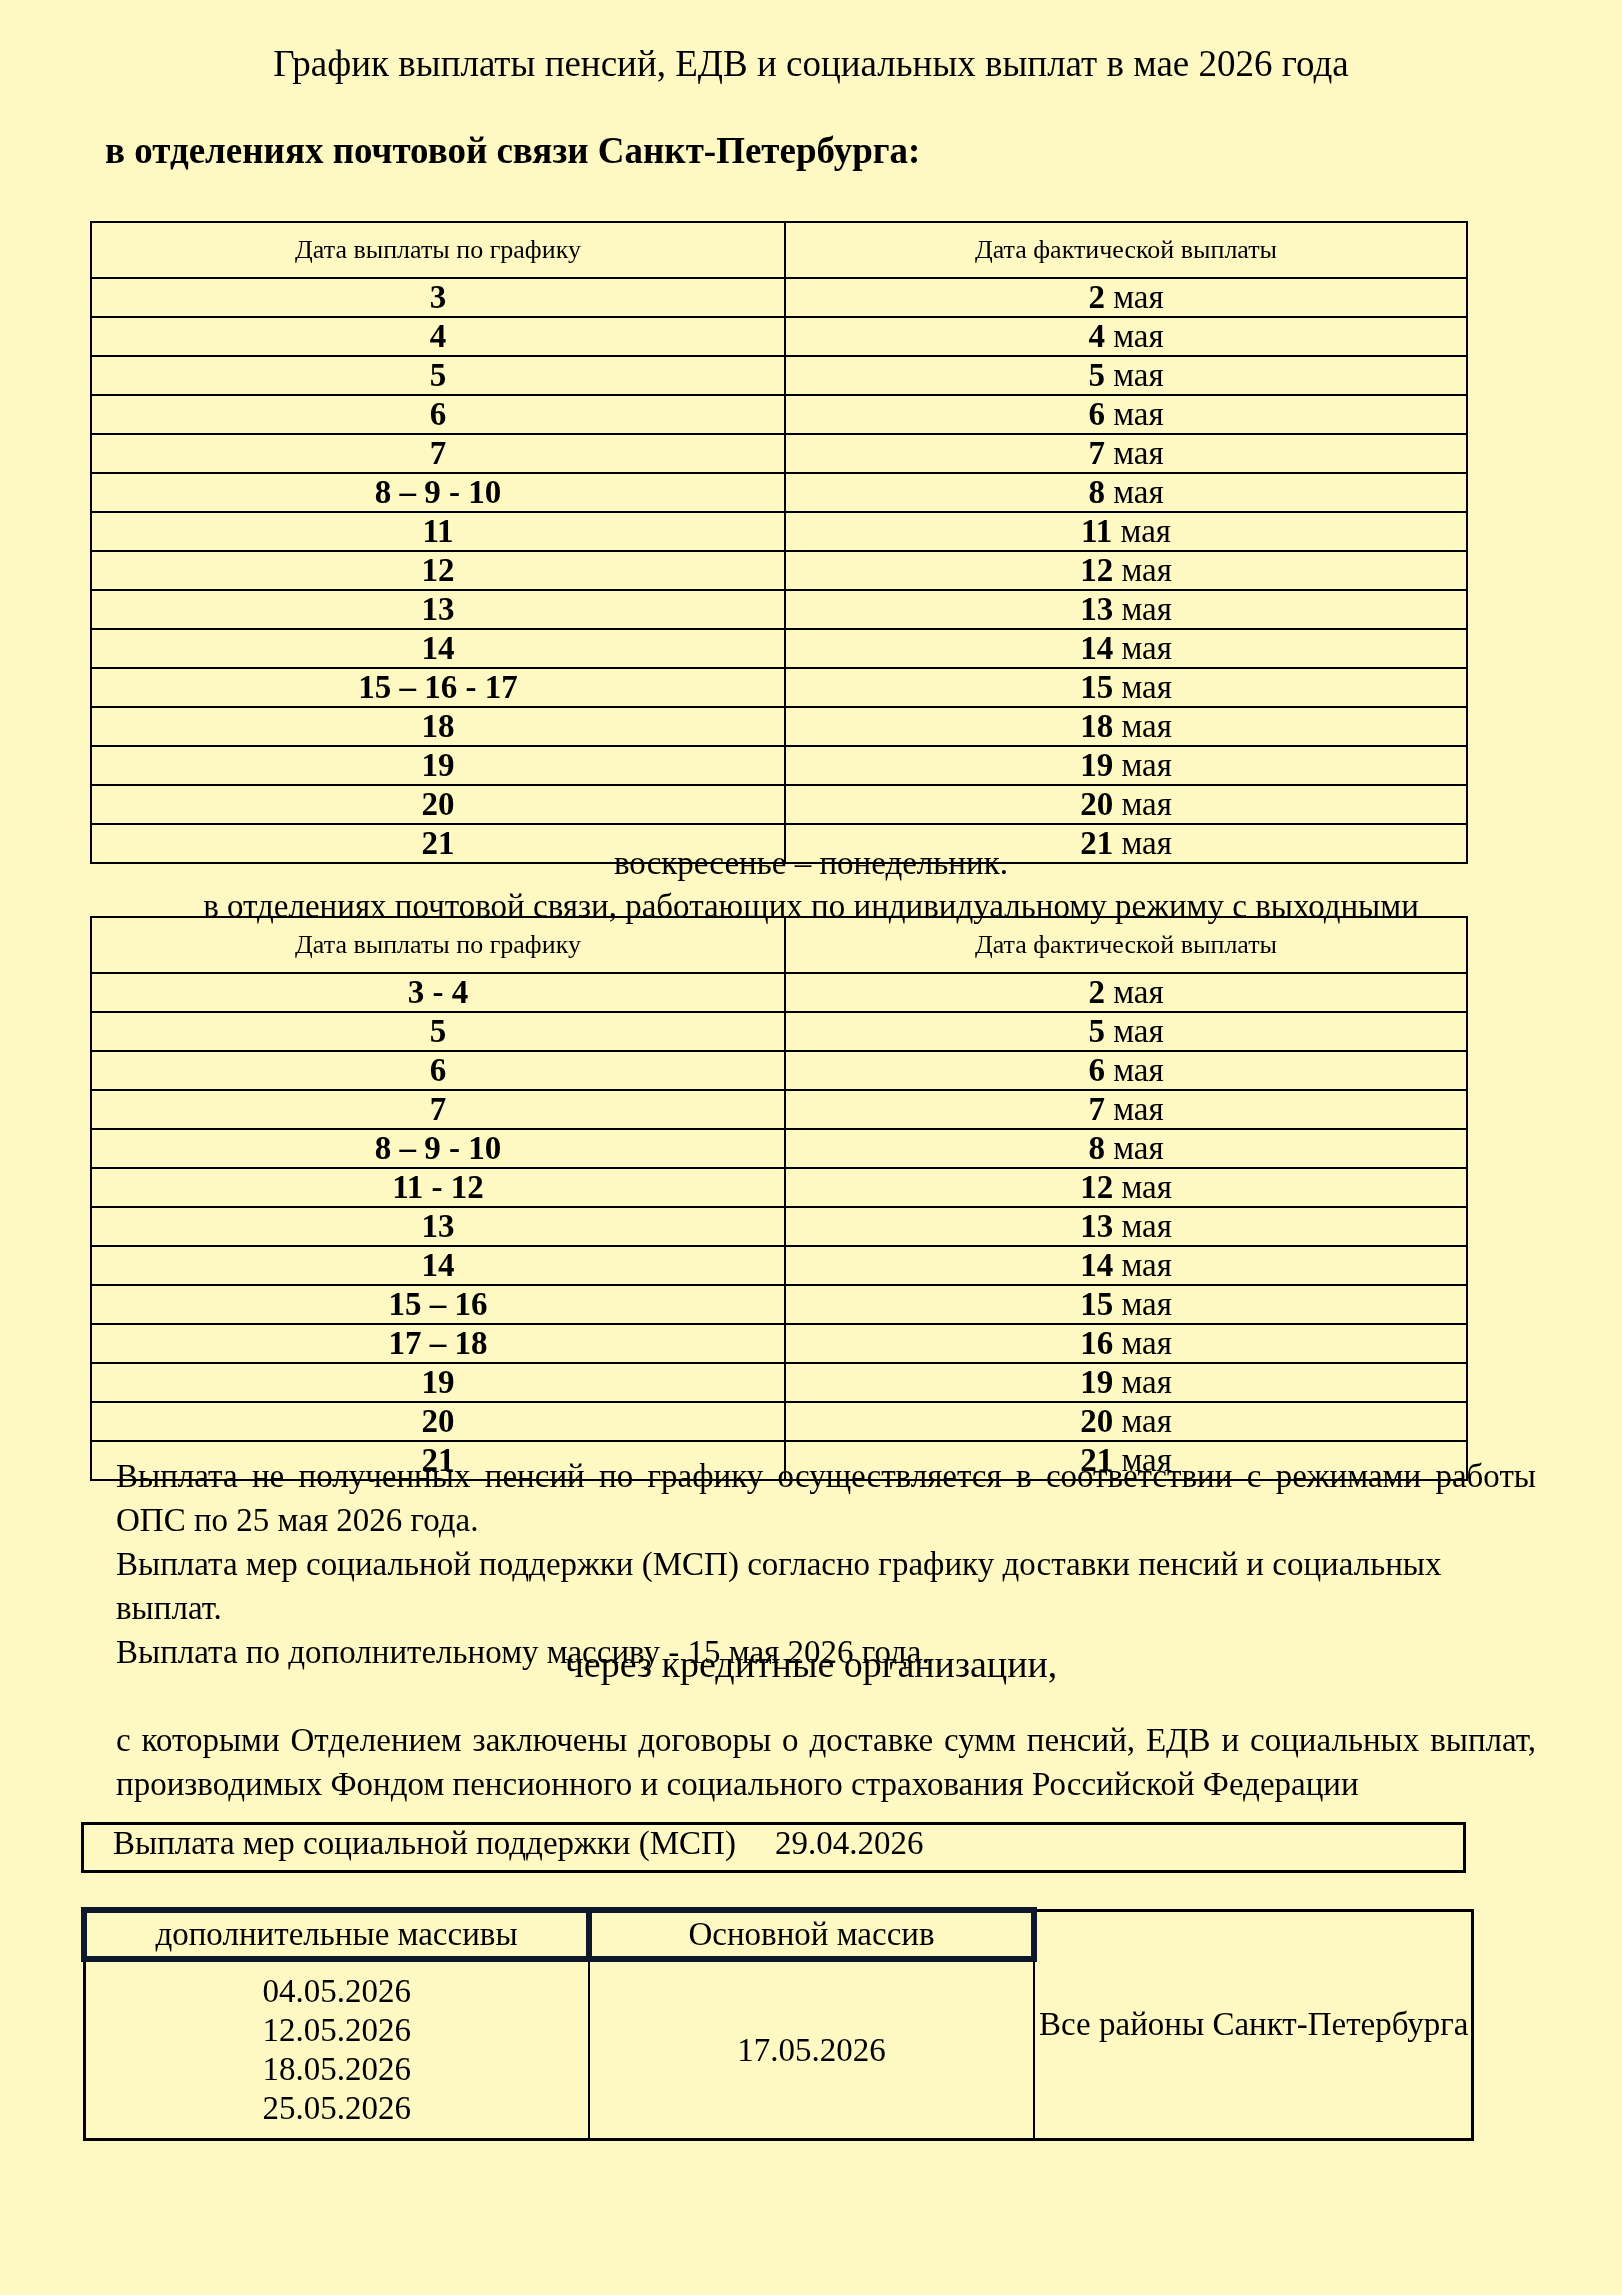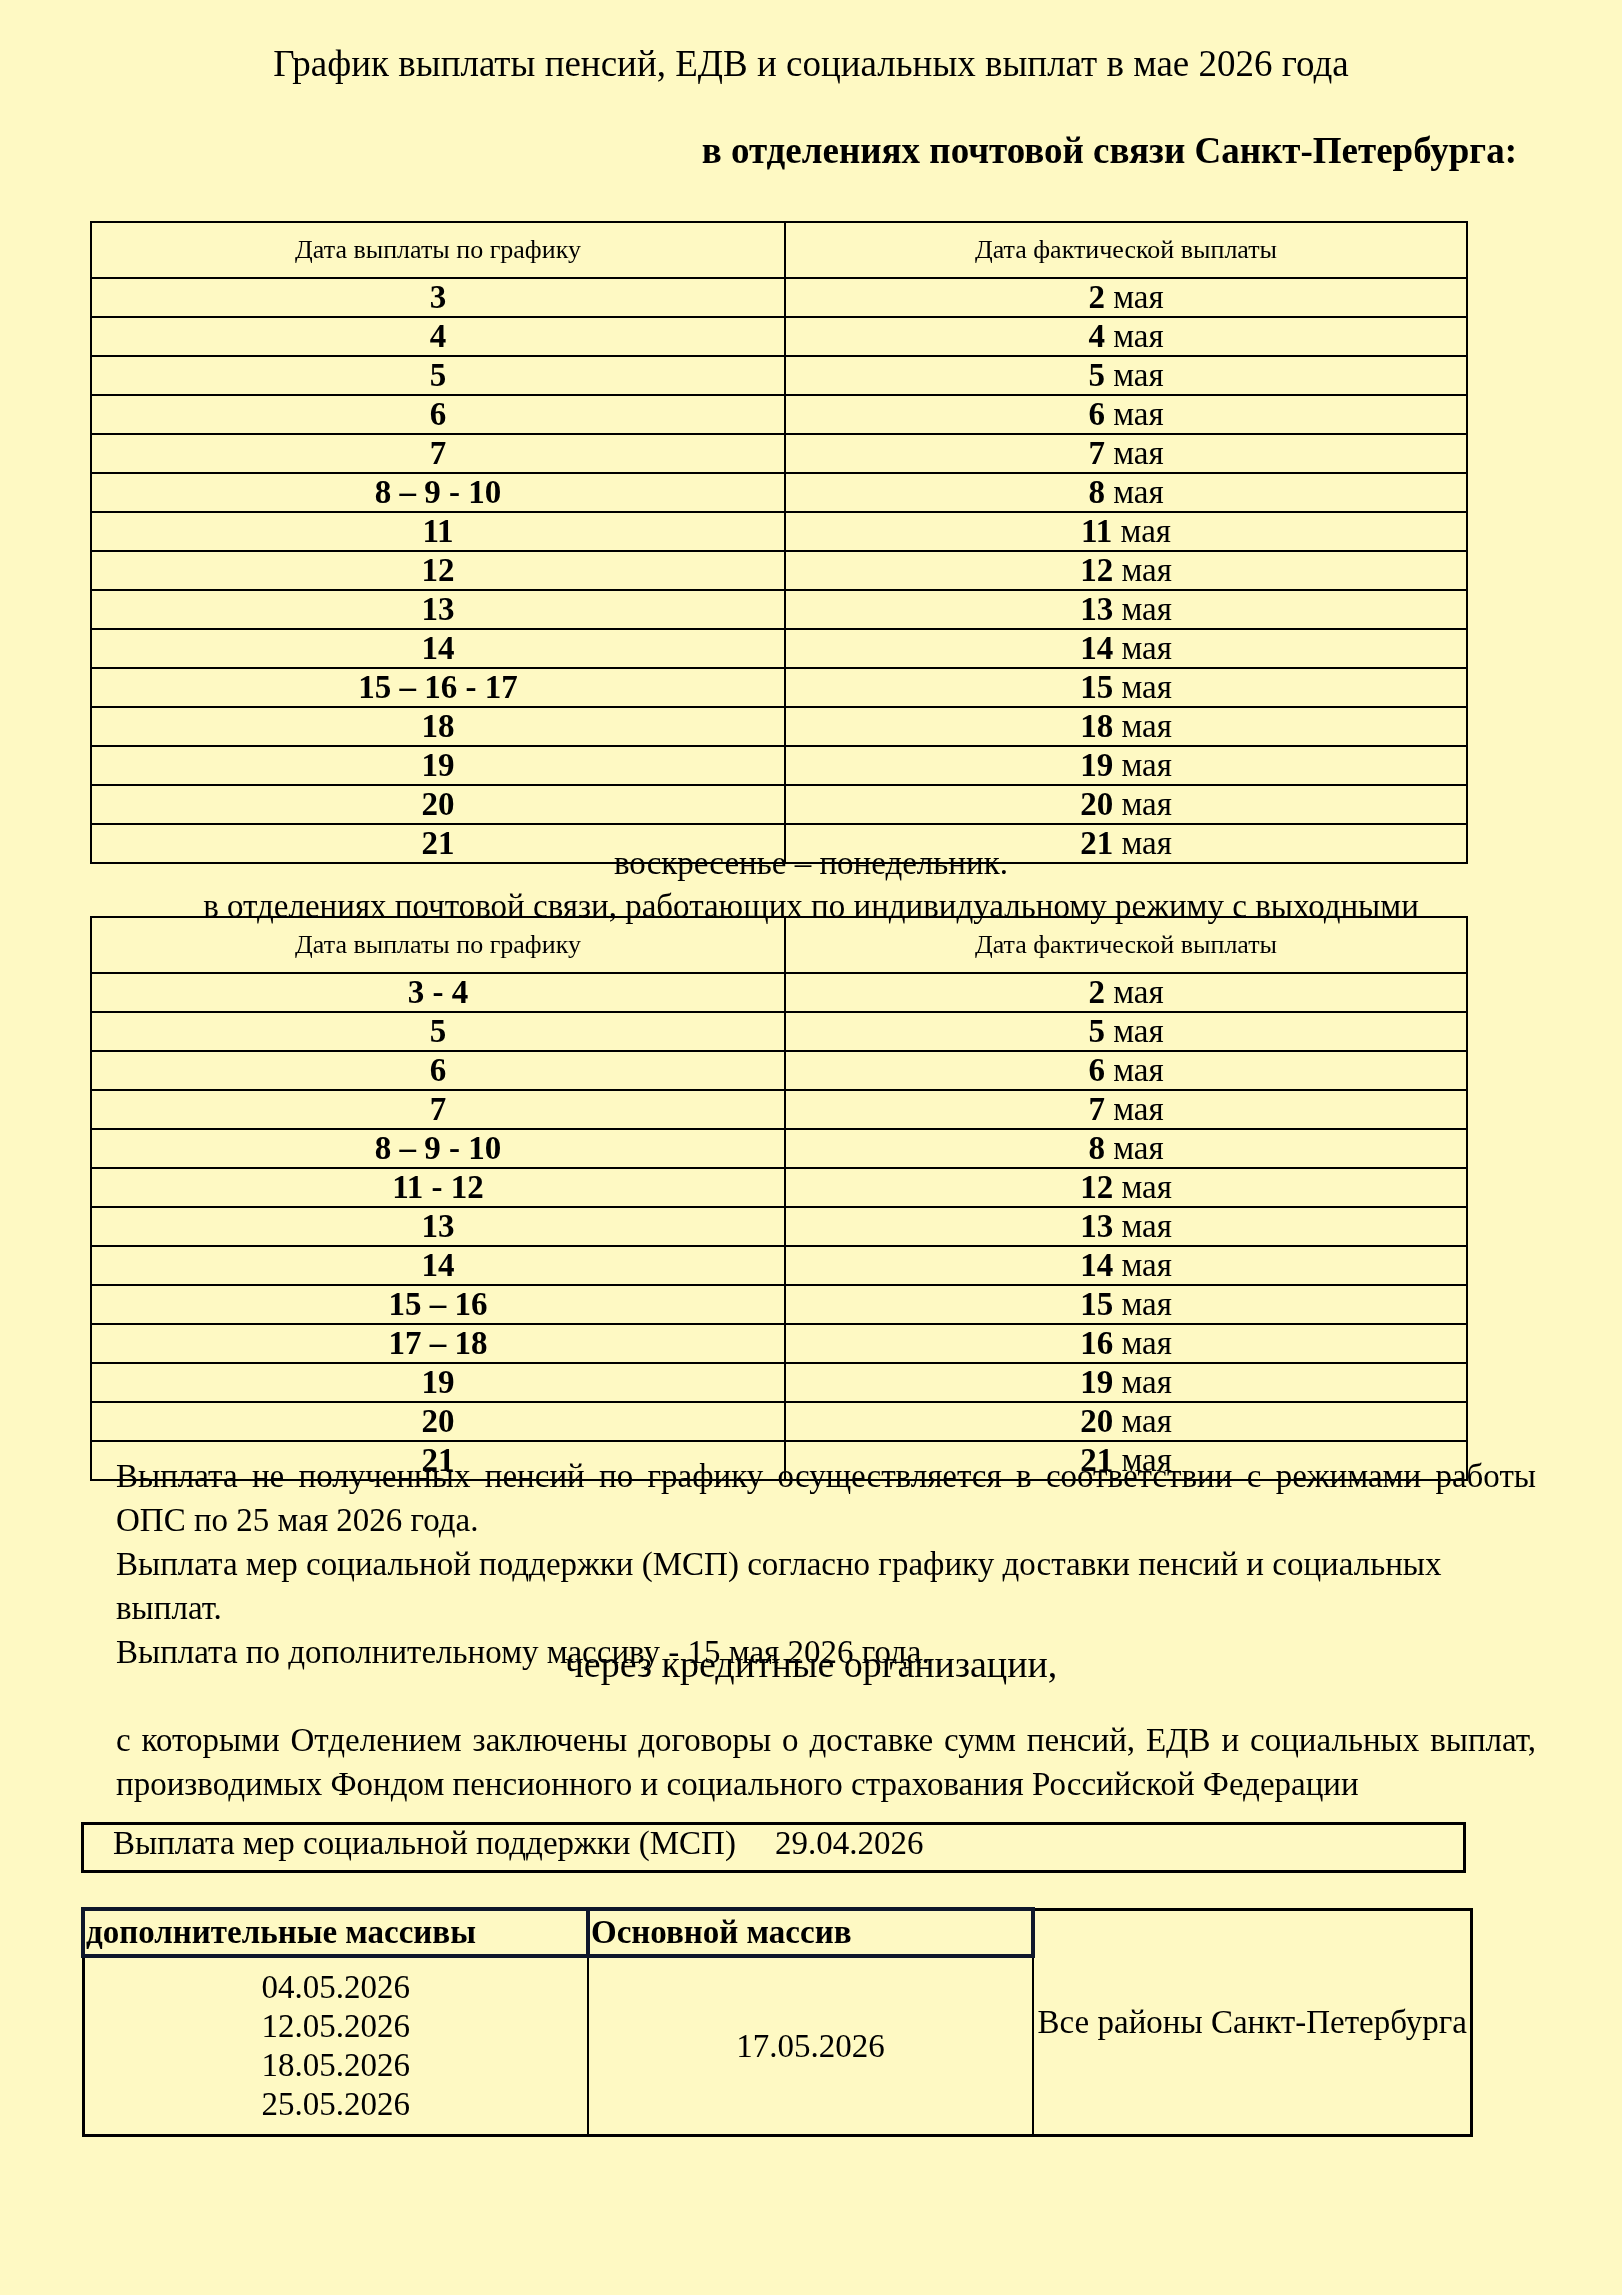--- a/index.html
+++ b/index.html
@@ -1,21 +1,21 @@
 <!DOCTYPE html>
 <html style="font-size:10.5px"><head>
 <meta charset="utf-8">
 <style>
   html,body{margin:0;padding:0;background:#fff;}
   .page{position:relative;width:1623px;height:2295px;background:#fef9c3;color:#000;
         font-family:"Liberation Serif","DejaVu Serif",serif;overflow:hidden;}
 
   .title{position:absolute;left:105px;top:43px;width:1412px;text-align:center;
          font-size:37px;line-height:42px;}
-  .subtitle{position:absolute;left:105px;top:130px;width:1412px;text-align:right;
+  .subtitle{position:absolute;left:105px;top:130px;width:1412px;text-align:left;
          font-size:37px;line-height:42px;font-weight:bold;}
 
   table.sched{position:absolute;left:90px;width:1376px;border-collapse:collapse;
          table-layout:fixed;border:2.6px solid #000;}
   #table1{top:221px;}
   #table2{top:916px;}
   table.sched th{font-weight:normal;font-size:26px;text-align:center;vertical-align:middle;
          border:2px solid #000;height:52px;}
   table.sched td{font-size:33px;text-align:center;vertical-align:middle;
          border:2px solid #000;height:35px;padding:0;}
@@ -34,22 +34,22 @@
          font-size:33px;line-height:44px;}
 
   .msp-box{position:absolute;left:81px;top:1822px;width:1385px;height:51px;
          border:3.3px solid #000;box-sizing:border-box;display:flex;align-items:flex-start;
          font-size:33px;}
   .msp-label{margin-left:29px;}
   .msp-date{margin-left:39px;}
 
   table.credit-table{position:absolute;left:81px;top:1907px;width:1388px;
          border-collapse:collapse;table-layout:fixed;border:3.3px solid #000;font-size:33px;}
-  table.credit-table th{font-weight:bold;font-size:33px;border:4px solid #0f172a;
-         height:41px;text-align:left;vertical-align:middle;}
+  table.credit-table th{font-weight:normal;font-size:33px;border:6px solid #0f172a;
+         height:41px;text-align:center;vertical-align:middle;}
   table.credit-table td{border:2px solid #000;text-align:center;vertical-align:middle;
          font-size:33px;margin-top:12px;}
   td.dates-cell{height:174px;}
   .date-line{line-height:39px;}
 </style>
 </head>
 <body>
 
 <div class="page">
 

